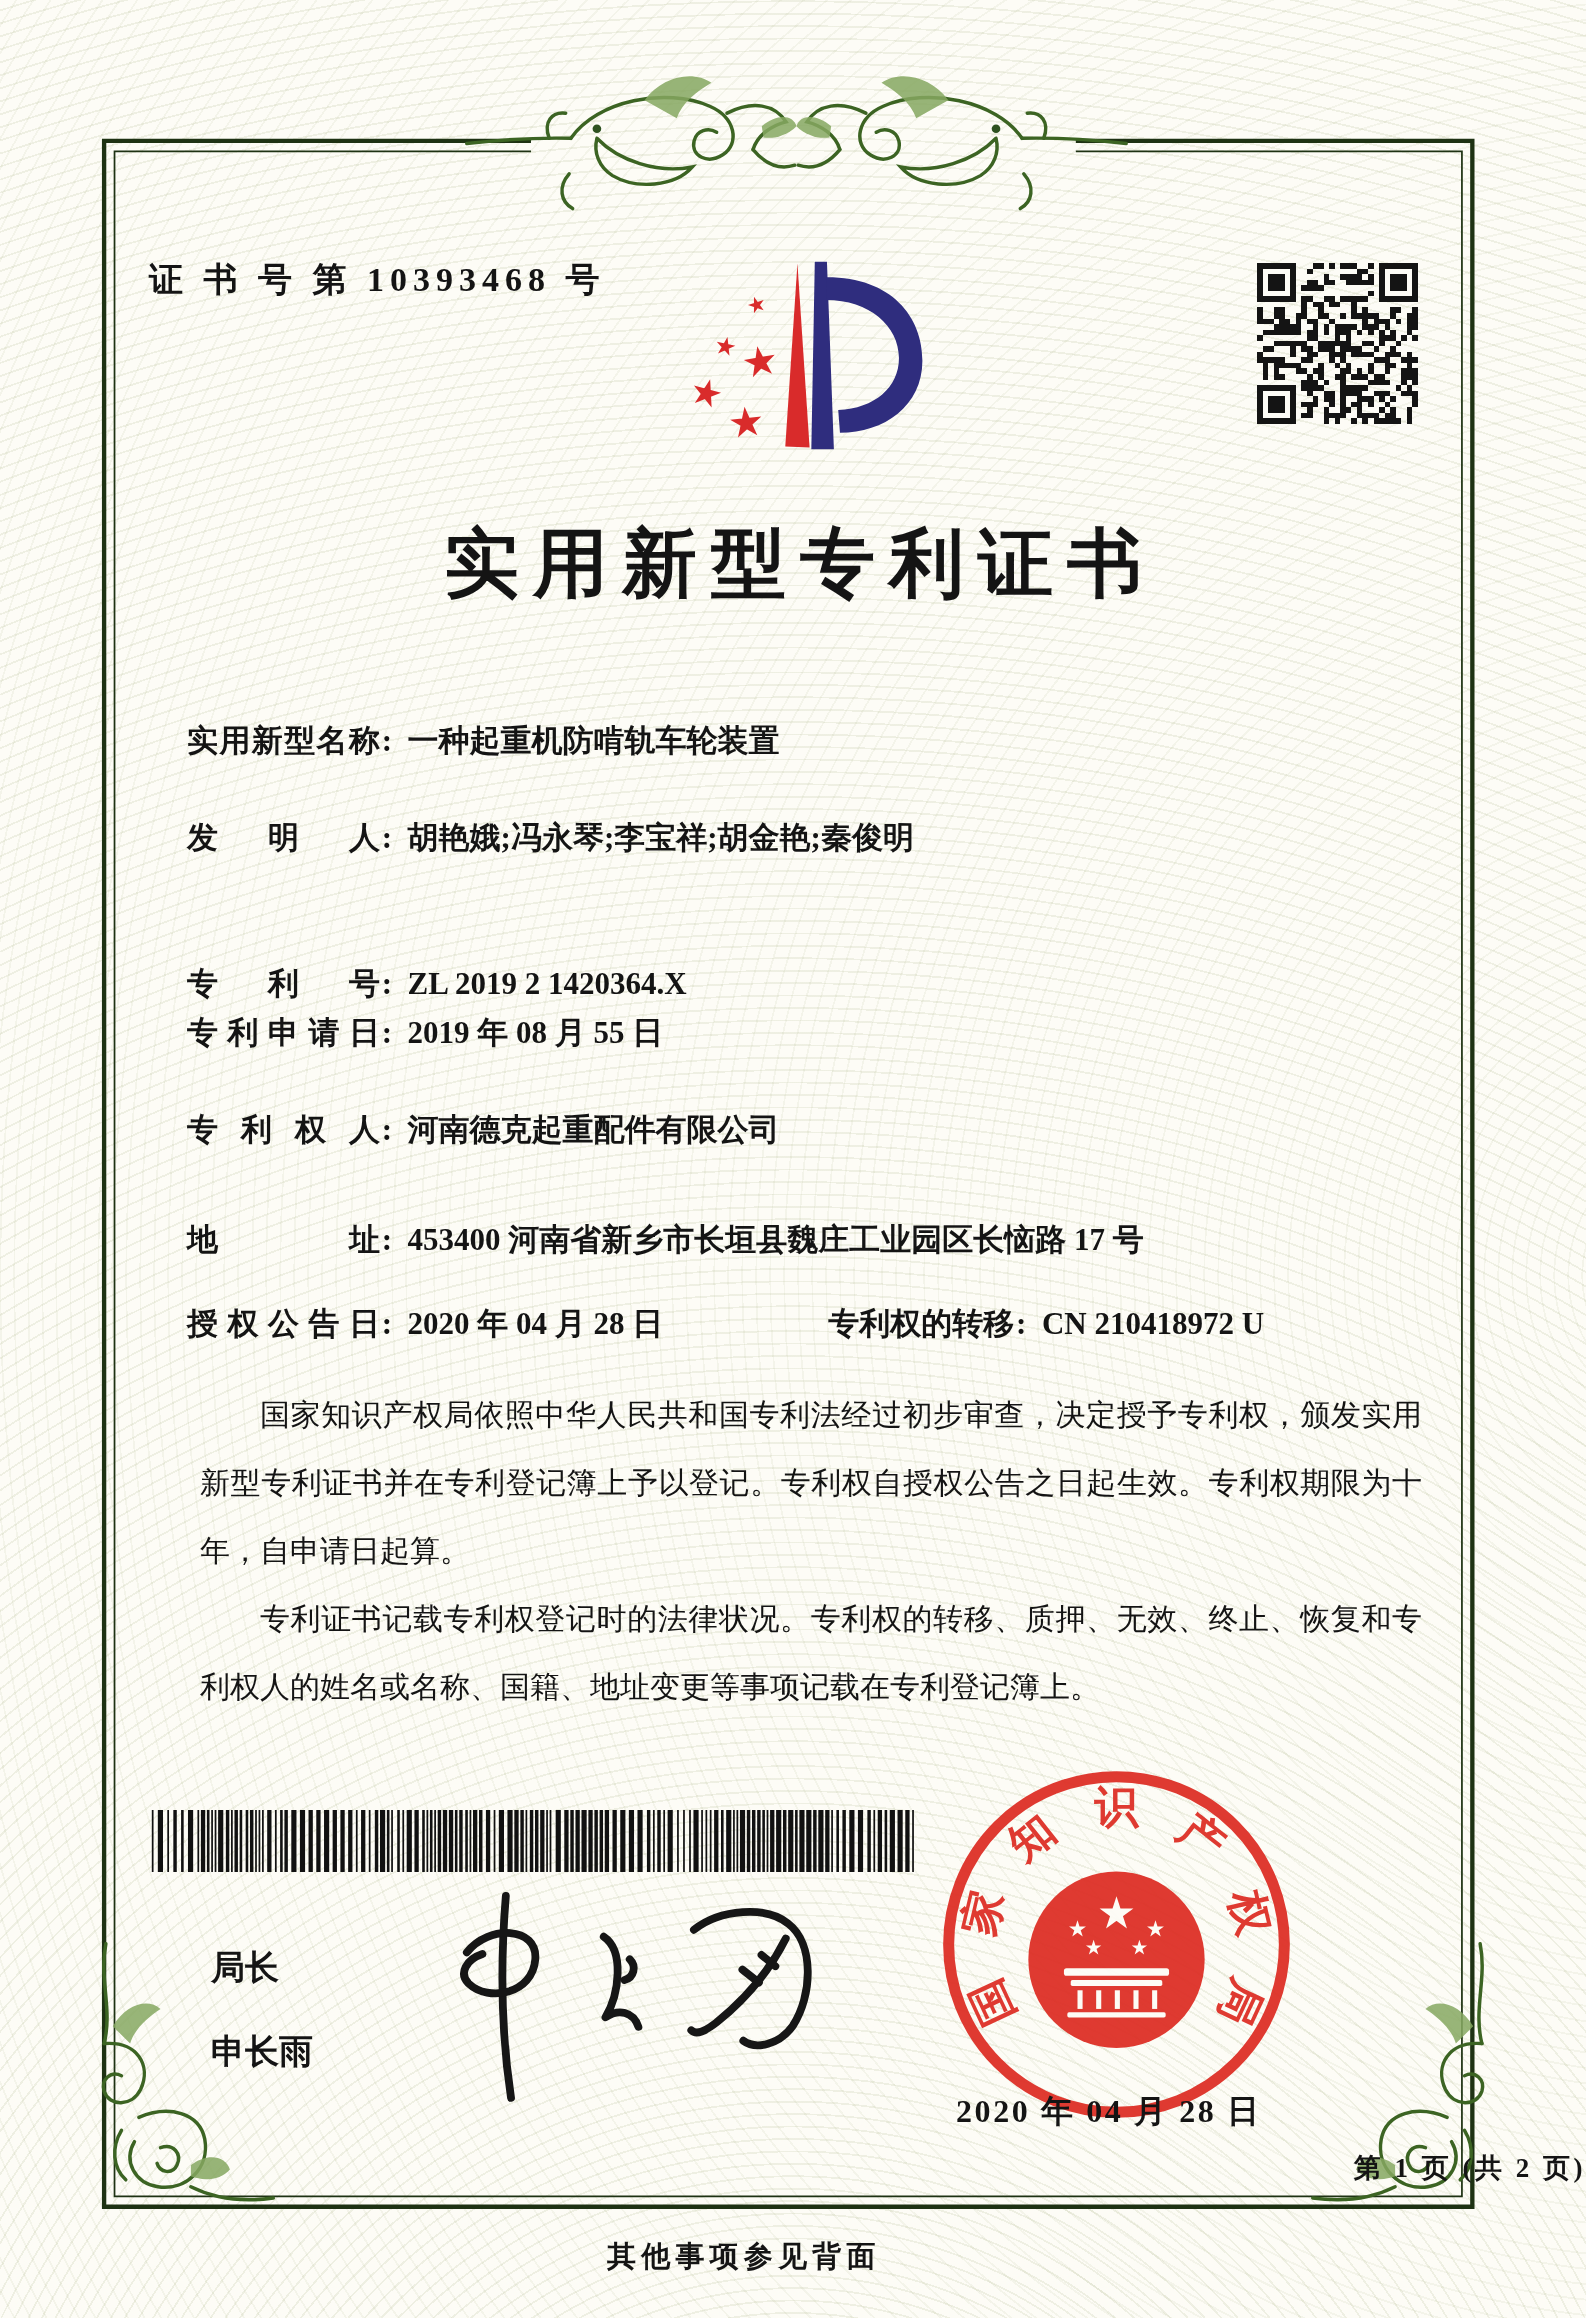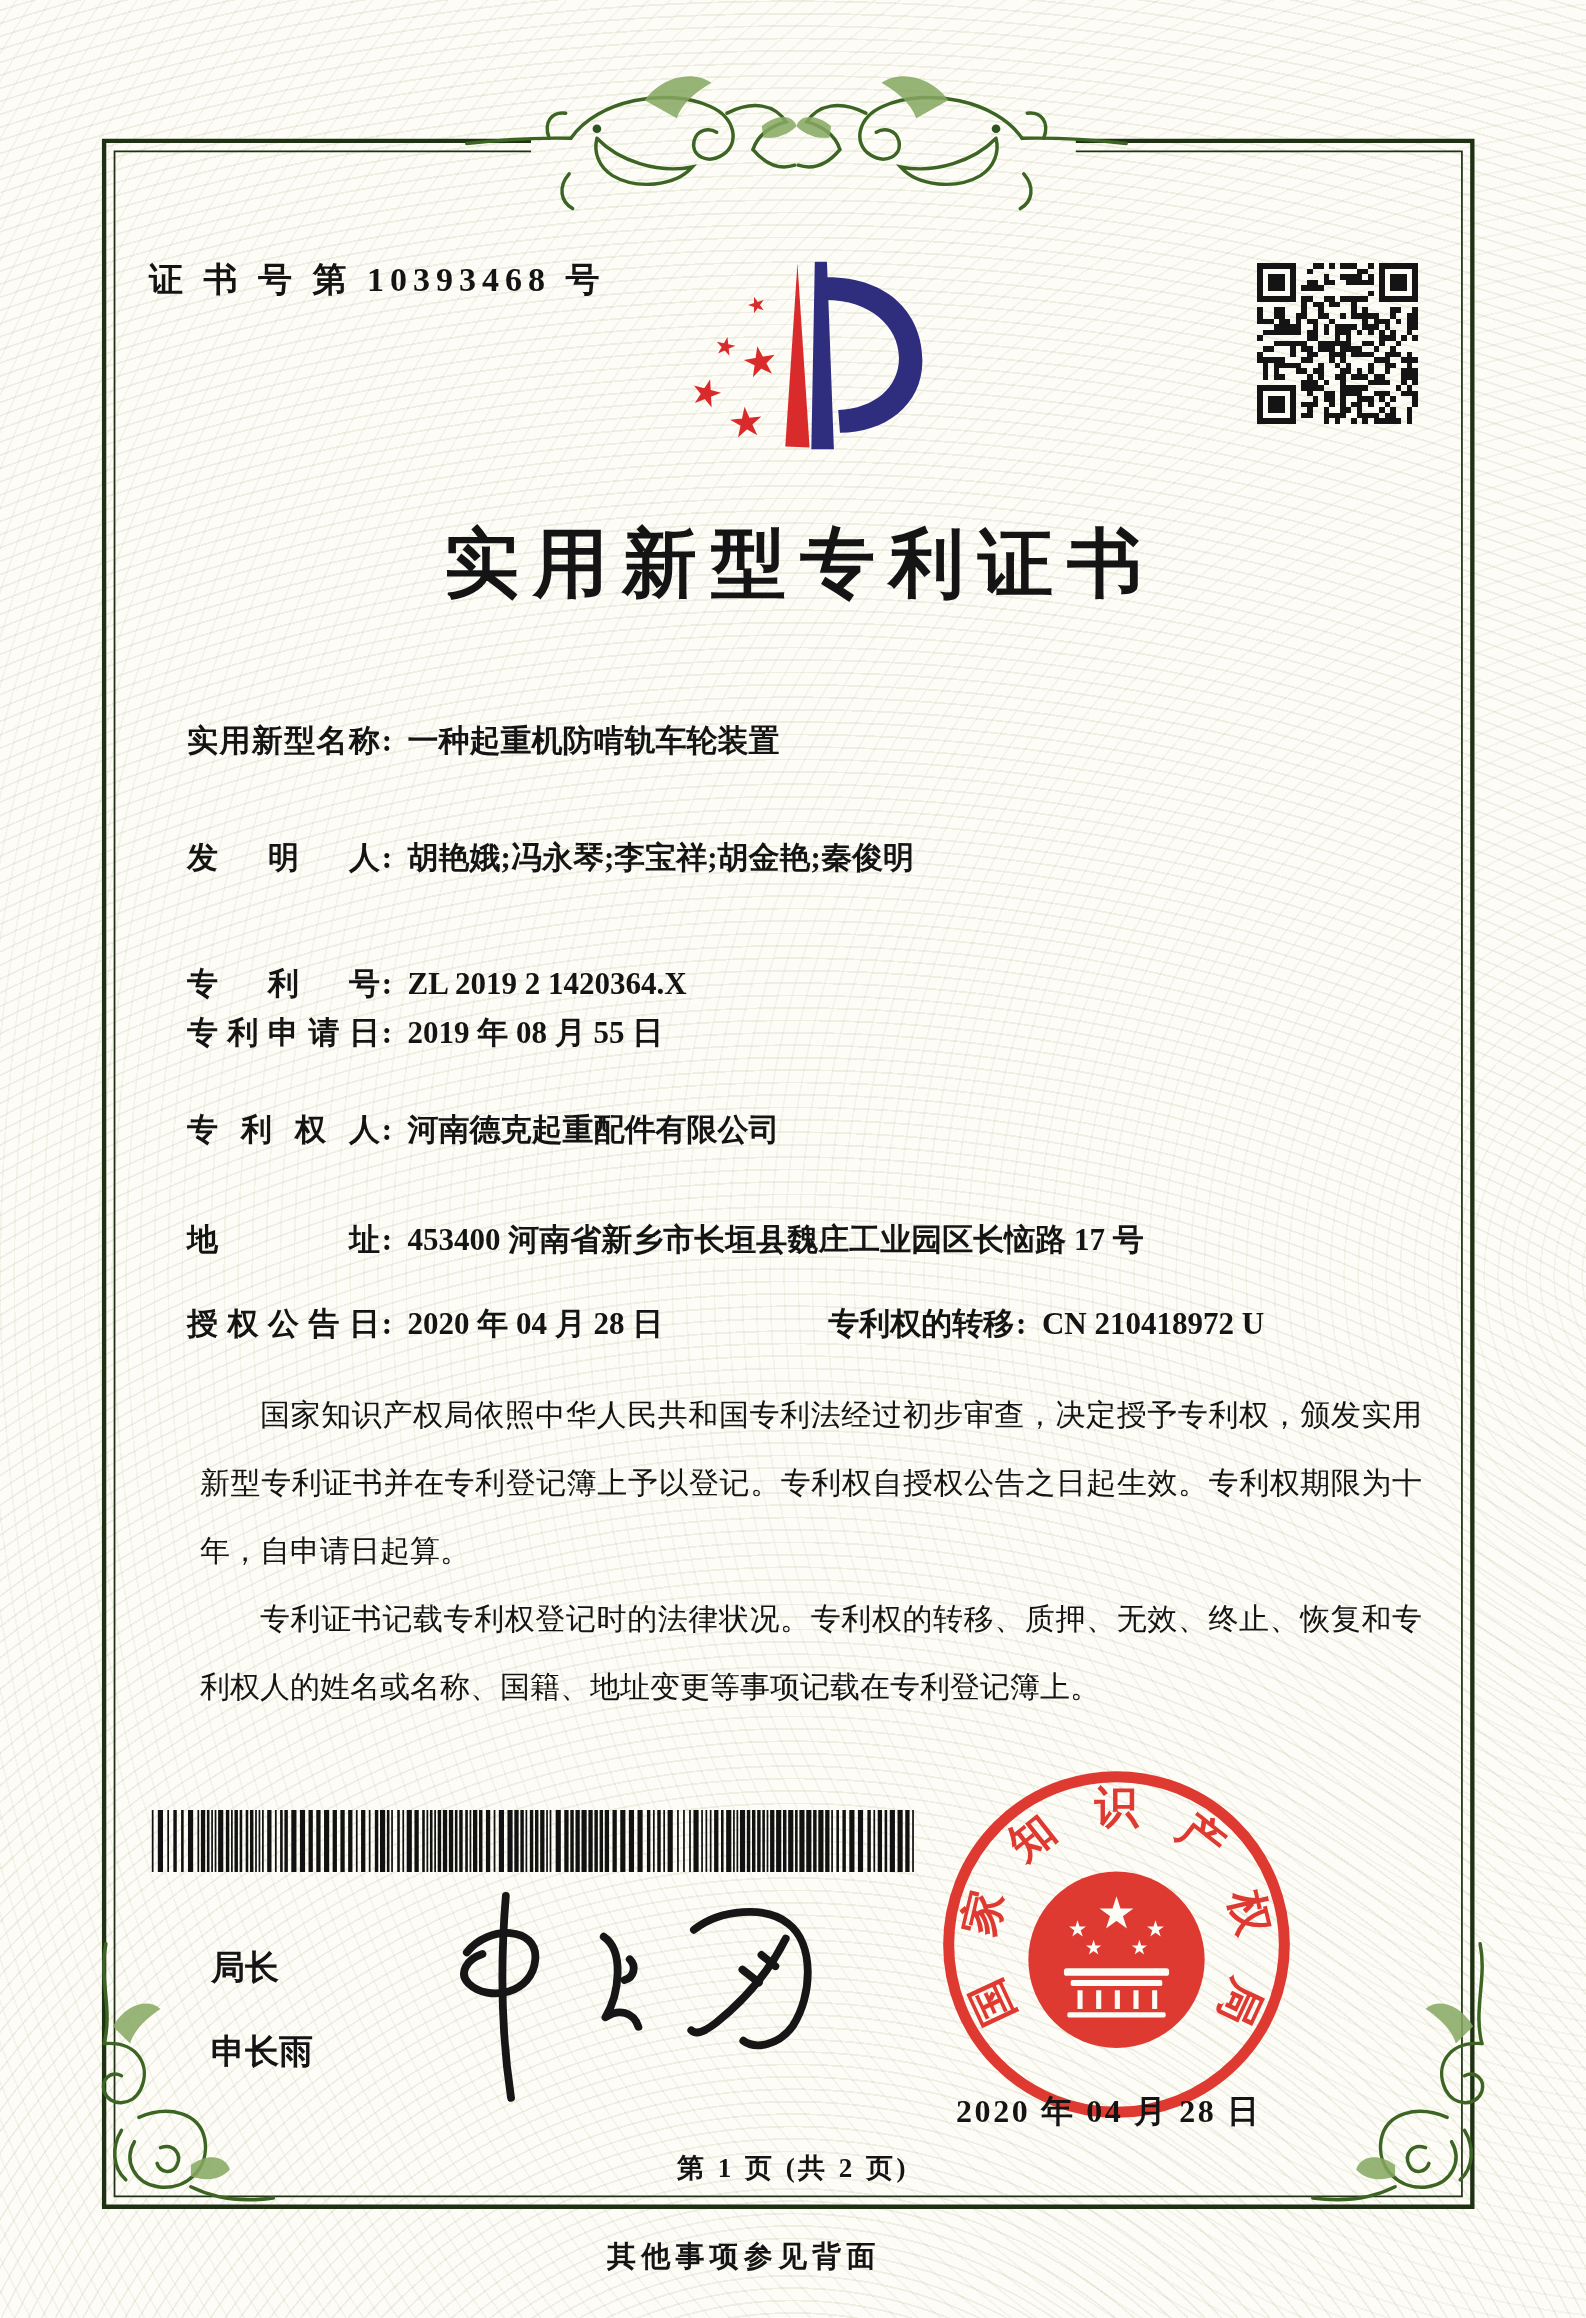--- a/index.html
+++ b/index.html
@@ -22,38 +22,38 @@
   .cert-no{position:absolute;left:149px;top:257px;font-size:34px;font-weight:600;letter-spacing:6px;}
   .logo-svg{position:absolute;left:656px;top:253px;}
   .qr-svg{position:absolute;left:1257px;top:260px;}
   .doc-title{position:absolute;left:0;right:0;top:514px;text-align:center;
     font-size:75px;font-weight:700;letter-spacing:14px;text-indent:14px;}
 
   .field-row{position:absolute;left:187px;font-size:31px;font-weight:600;white-space:nowrap;}
   .flabel{display:inline-block;width:193px;text-align:justify;text-align-last:justify;}
   .fcolon{display:inline-block;margin:0 15.6px 0 1.7px;}
   .flabel2{display:inline-block;margin-left:165px;}
-  .row-1{top:720px;} .row-2{top:817px;margin-top:20px;} .row-3{top:915px;margin-top:48px;} .row-4{top:1012px;}
+  .row-1{top:720px;} .row-2{top:817px;} .row-3{top:915px;margin-top:48px;} .row-4{top:1012px;}
   .row-5{top:1109px;} .row-6{top:1219px;} .row-7{top:1303px;}
 
   .paras{position:absolute;left:192px;top:1381px;width:1222px;font-size:30px;font-weight:400;
     line-height:68px;text-align:justify;margin-left:8px;}
   .paras p{margin:0;text-indent:2em;}
 
   .barcode-svg{position:absolute;left:149px;top:1810px;}
   .officer-title{position:absolute;left:211px;top:1945px;font-size:34px;font-weight:600;}
   .officer-name{position:absolute;left:211px;top:2029px;font-size:34px;font-weight:600;}
   .signature-svg{position:absolute;left:406px;top:1857px;}
 
   .seal-svg{position:absolute;left:930px;top:1758px;opacity:0.93;}
   .seal-date{position:absolute;left:956px;top:2090px;font-size:32px;font-weight:600;letter-spacing:2.6px;z-index:4;}
   .seal-ring-char{font-size:52px;font-weight:700;fill:#dd2c23;
     font-family:"Liberation Serif","DejaVu Serif",serif;}
 
-  .page-no{position:absolute;left:0;right:0;top:2150px;text-align:center;font-size:27px;font-weight:600;letter-spacing:3.5px;}
+  .page-no{position:absolute;left:0;right:0;top:2150px;text-align:right;font-size:27px;font-weight:600;letter-spacing:3.5px;}
   .back-note{position:absolute;left:607px;top:2237px;font-size:29px;font-weight:600;letter-spacing:5.2px;}
 </style>
 </head>
 <body>
 
 <div class="paper-pattern"></div>
 
 <svg class="frame-svg" width="1586" height="2319" viewBox="0 0 1828 2672">
   <defs>
     <g id="cornerOrn">

